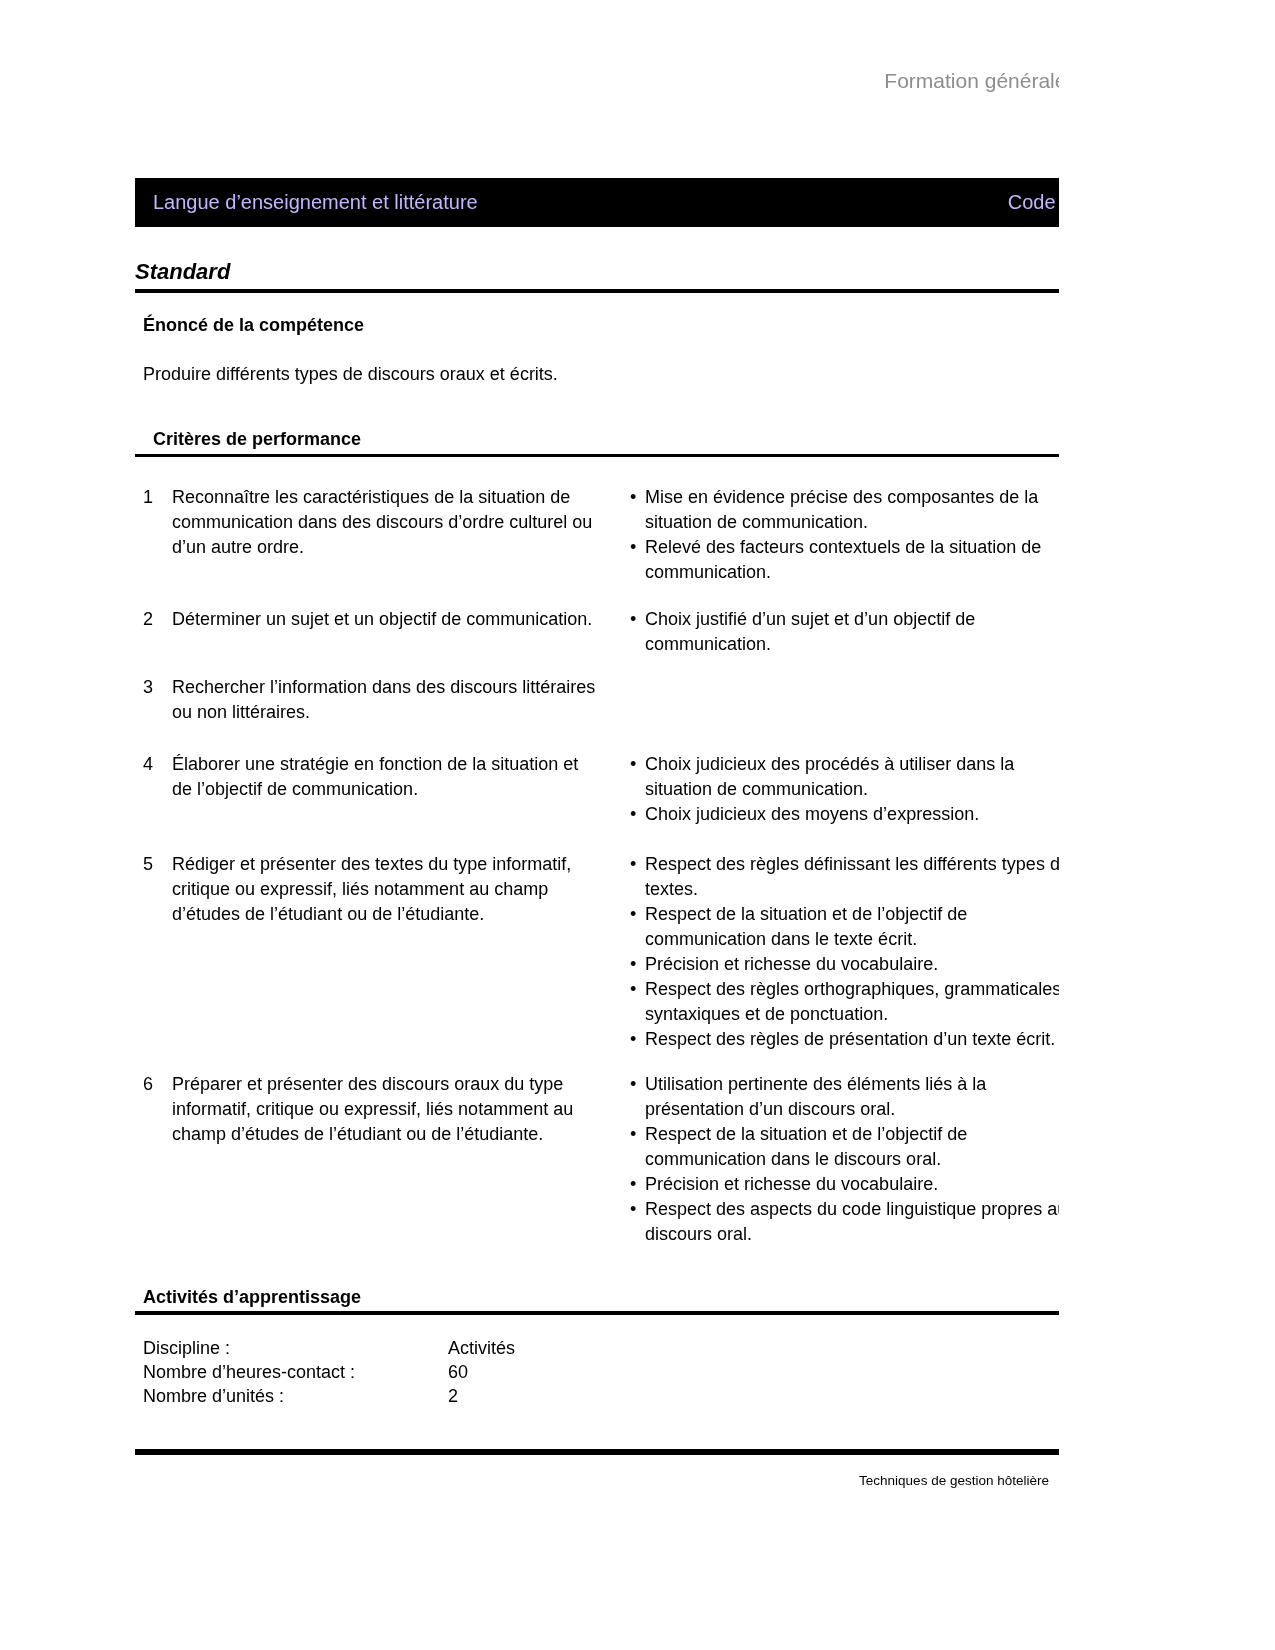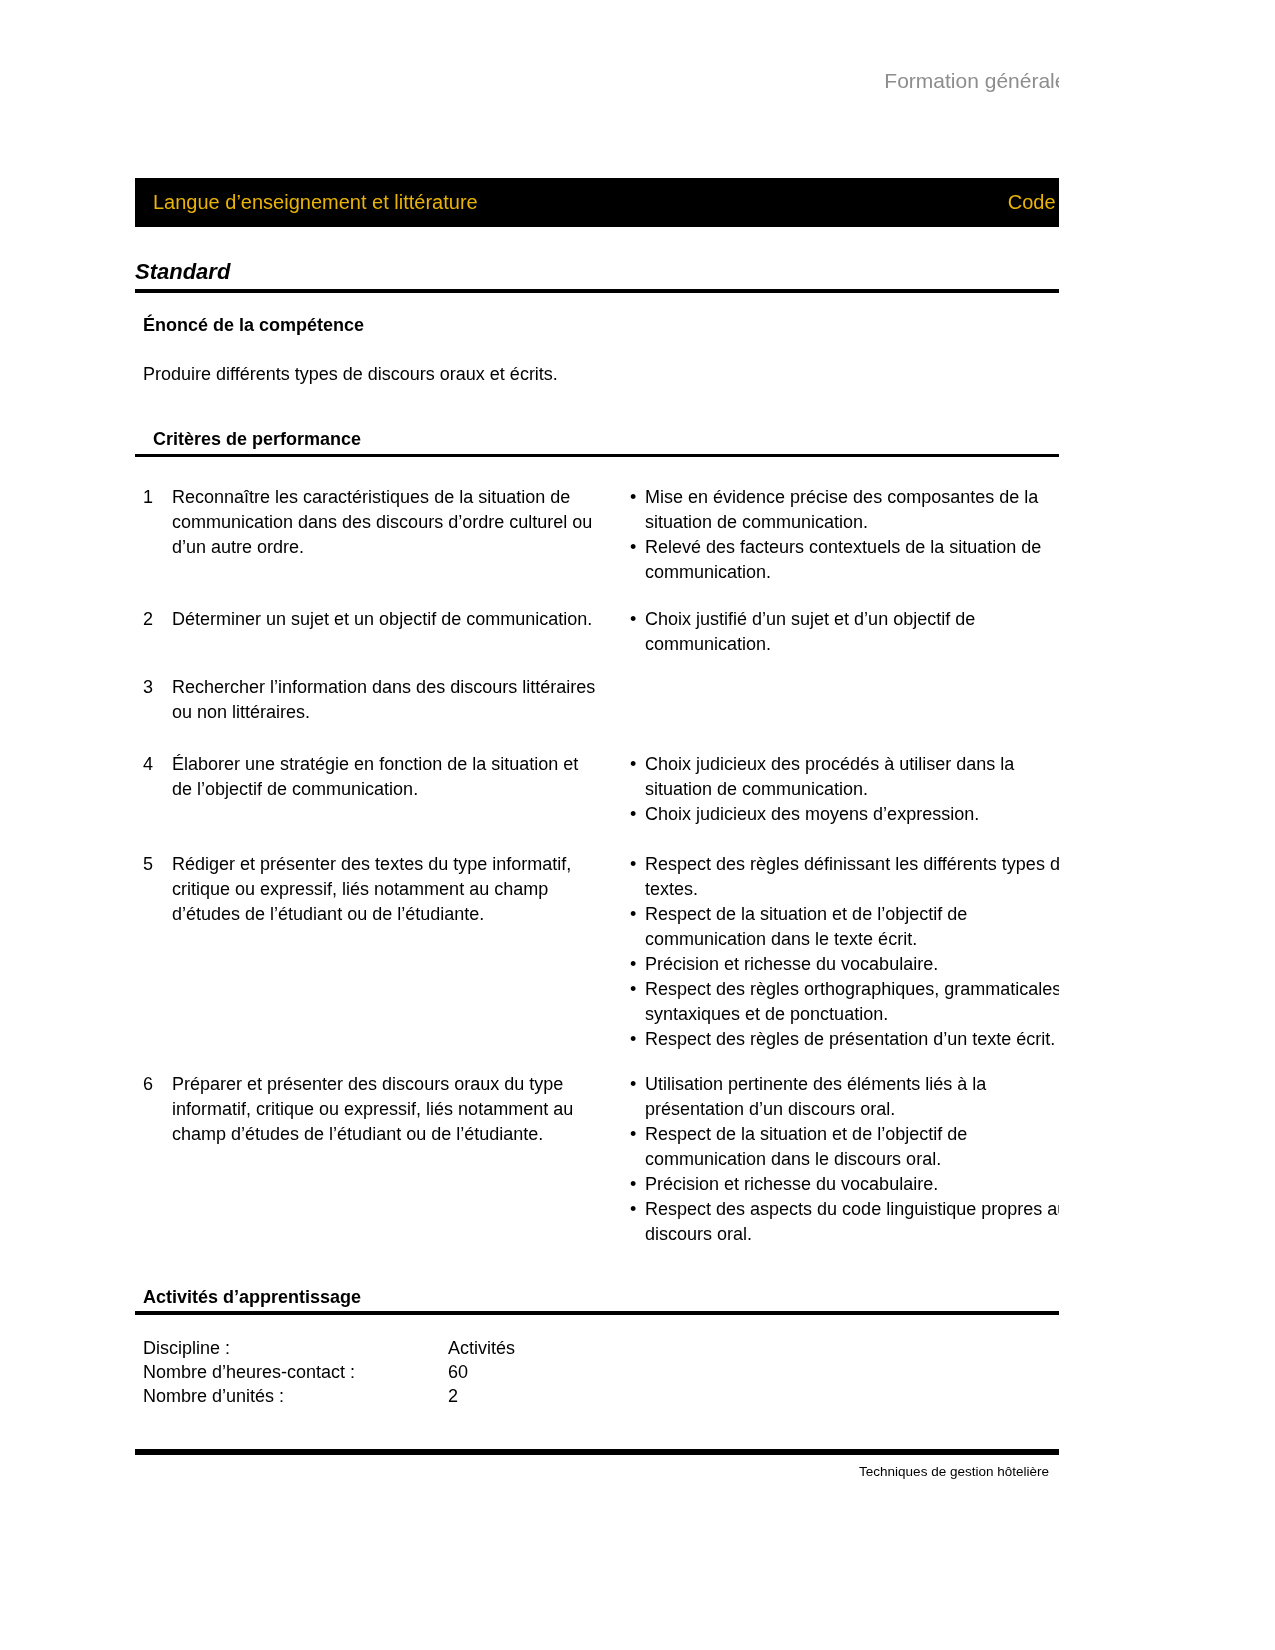--- a/index.html
+++ b/index.html
@@ -12,21 +12,21 @@
     overflow:hidden;
   }
   .content { position:absolute; left:135px; top:0; width:1002px; }
 
   .top-note {
     margin-top:68px; text-align:right; padding-right:4px;
     font-size:21px; line-height:25px; color:#8d8d8d;
   }
 
   .title-bar {
-    margin-top:85px; height:49px; background:#000; color:#eab308;
+    margin-top:85px; height:49px; background:#000; color:#c4b5fd;
     display:flex; align-items:center; justify-content:space-between;
     padding:0 18px; box-sizing:border-box; font-size:20px;
   }
 
   .obj-std { margin-top:31px; display:flex; font-size:22px; line-height:27px;
              font-weight:bold; font-style:italic; }
   .obj-std .obj { width:503px; padding-left:18px; box-sizing:border-box; }
 
   .rule4 { height:4px; background:#000; }
   .rule3 { height:3px; background:#000; }
@@ -58,21 +58,21 @@
 
   .act-heading { margin-top:38px; padding-left:8px; font-weight:bold; }
   .act-rule { margin-top:1px; }
   .act-table { margin-top:21px; padding-left:8px; line-height:24px; }
   .act-row { display:flex; }
   .act-row .lbl { width:305px; flex:none; }
 
   .bottom-bar { height:6px; background:#000; margin-top:41px; }
 
   .footer {
-    margin-top:3px; display:flex; justify-content:flex-end; align-items:center;
+    margin-top:12px; display:flex; justify-content:flex-end; align-items:center;
     padding-right:10px; font-size:13.5px; line-height:17px; gap:28px;
   }
   .page-sep { width:7px; height:26px; background:#8a8a8a; flex:none; }
 </style>
 </head>
 <body>
 
 <div class="page">
   <div class="content">
 

